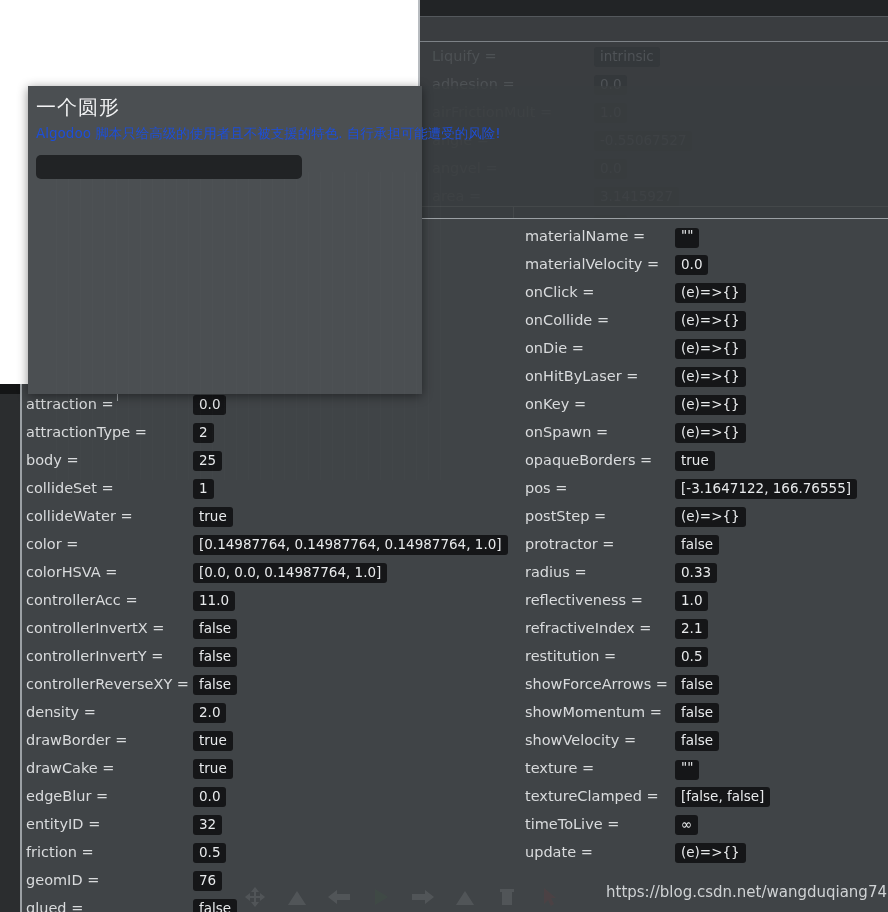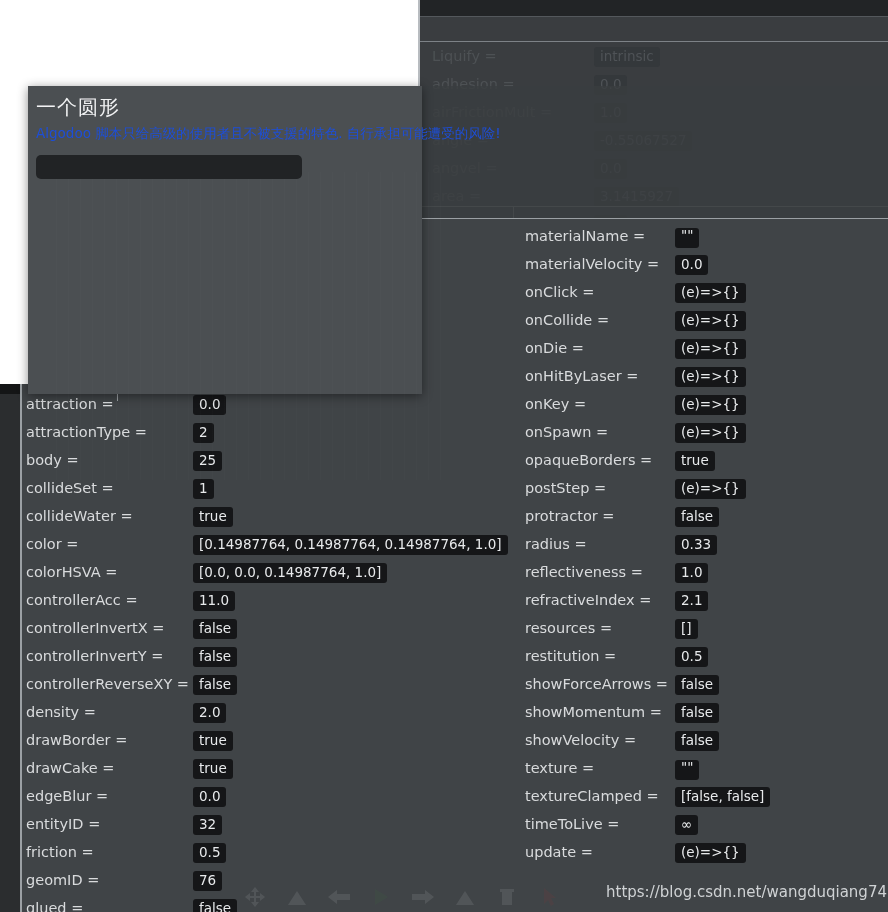--- a/index.html
+++ b/index.html
@@ -433,42 +433,42 @@
       </div>
       <div class="prow">
         <span class="lab plabel">onSpawn =</span>
         <span class="val-col"><span class="pval">(e)=&gt;{}</span></span>
       </div>
       <div class="prow">
         <span class="lab plabel">opaqueBorders =</span>
         <span class="val-col"><span class="pval">true</span></span>
       </div>
       <div class="prow">
+        <span class="lab plabel">pos =</span>
+        <span class="val-col"><span class="pval">[-3.1647122, 166.76555]</span></span>
+      </div>
+      <div class="prow">
         <span class="lab plabel">postStep =</span>
         <span class="val-col"><span class="pval">(e)=&gt;{}</span></span>
       </div>
       <div class="prow">
         <span class="lab plabel">protractor =</span>
         <span class="val-col"><span class="pval">false</span></span>
       </div>
       <div class="prow">
         <span class="lab plabel">radius =</span>
         <span class="val-col"><span class="pval">0.33</span></span>
       </div>
       <div class="prow">
         <span class="lab plabel">reflectiveness =</span>
         <span class="val-col"><span class="pval">1.0</span></span>
       </div>
       <div class="prow">
         <span class="lab plabel">refractiveIndex =</span>
         <span class="val-col"><span class="pval">2.1</span></span>
-      </div>
-      <div class="prow">
-        <span class="lab plabel">resources =</span>
-        <span class="val-col"><span class="pval">[]</span></span>
       </div>
       <div class="prow">
         <span class="lab plabel">restitution =</span>
         <span class="val-col"><span class="pval">0.5</span></span>
       </div>
       <div class="prow">
         <span class="lab plabel">showForceArrows =</span>
         <span class="val-col"><span class="pval">false</span></span>
       </div>
       <div class="prow">

